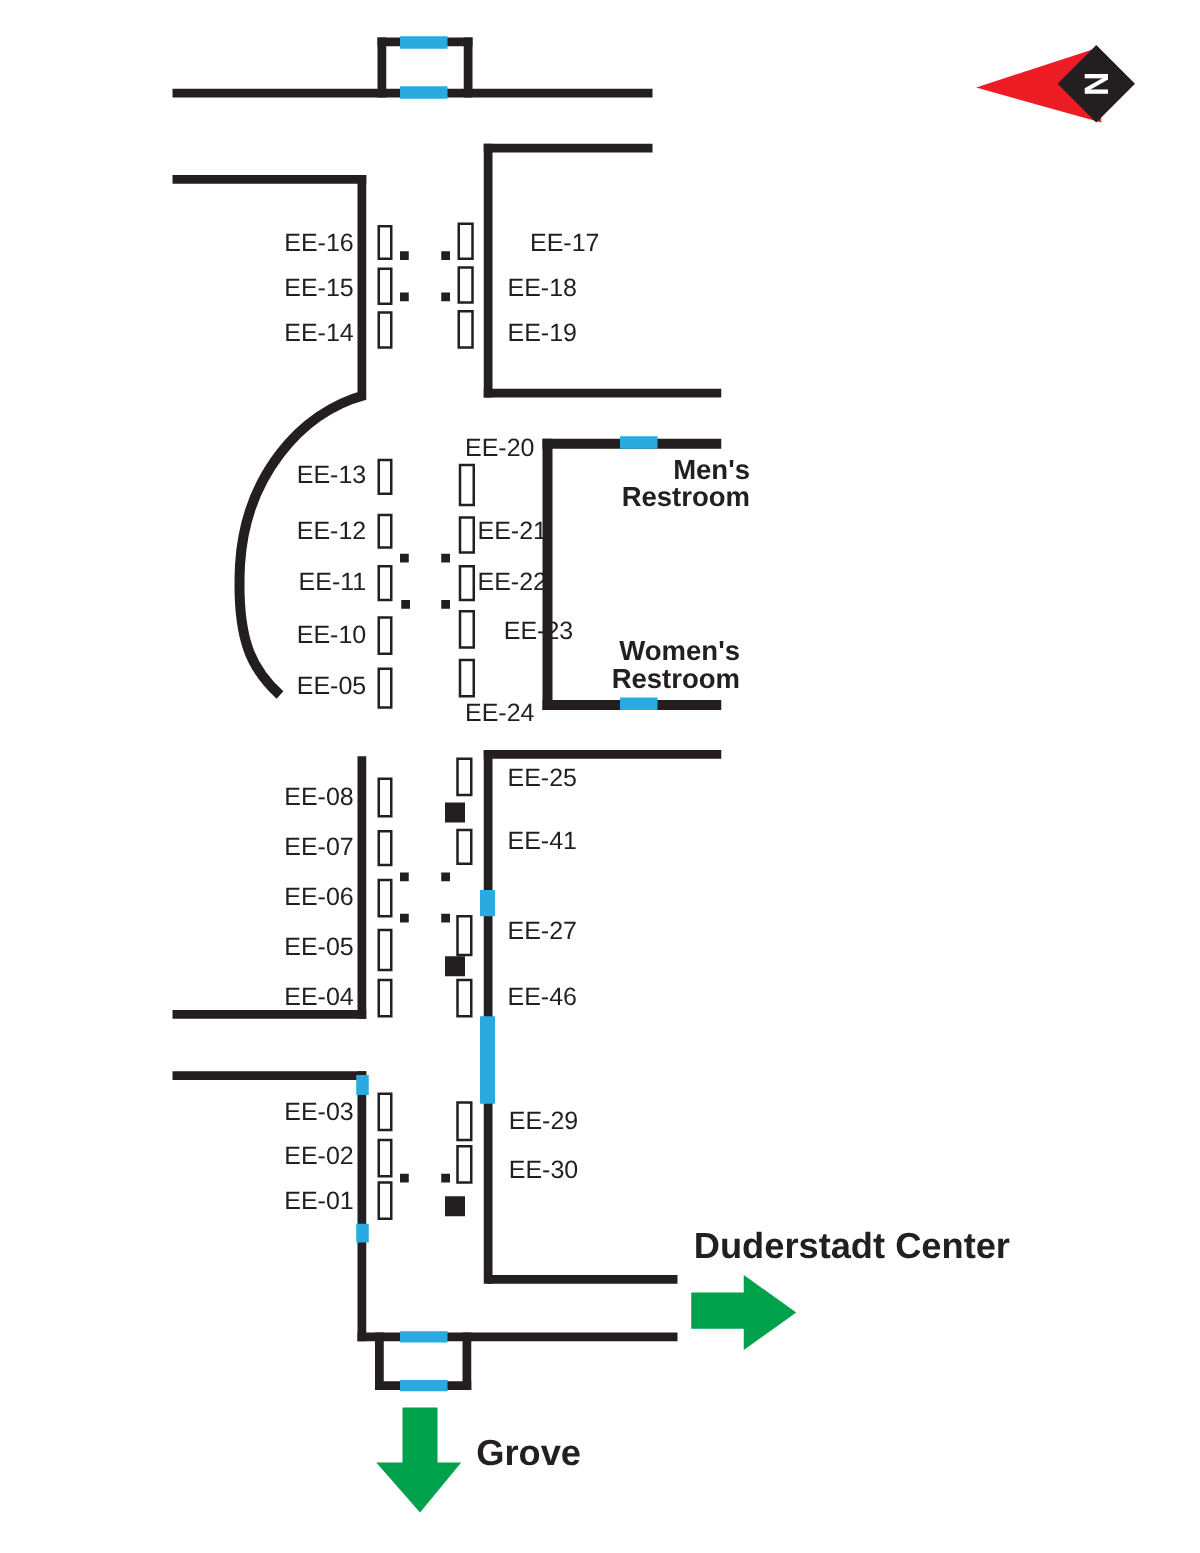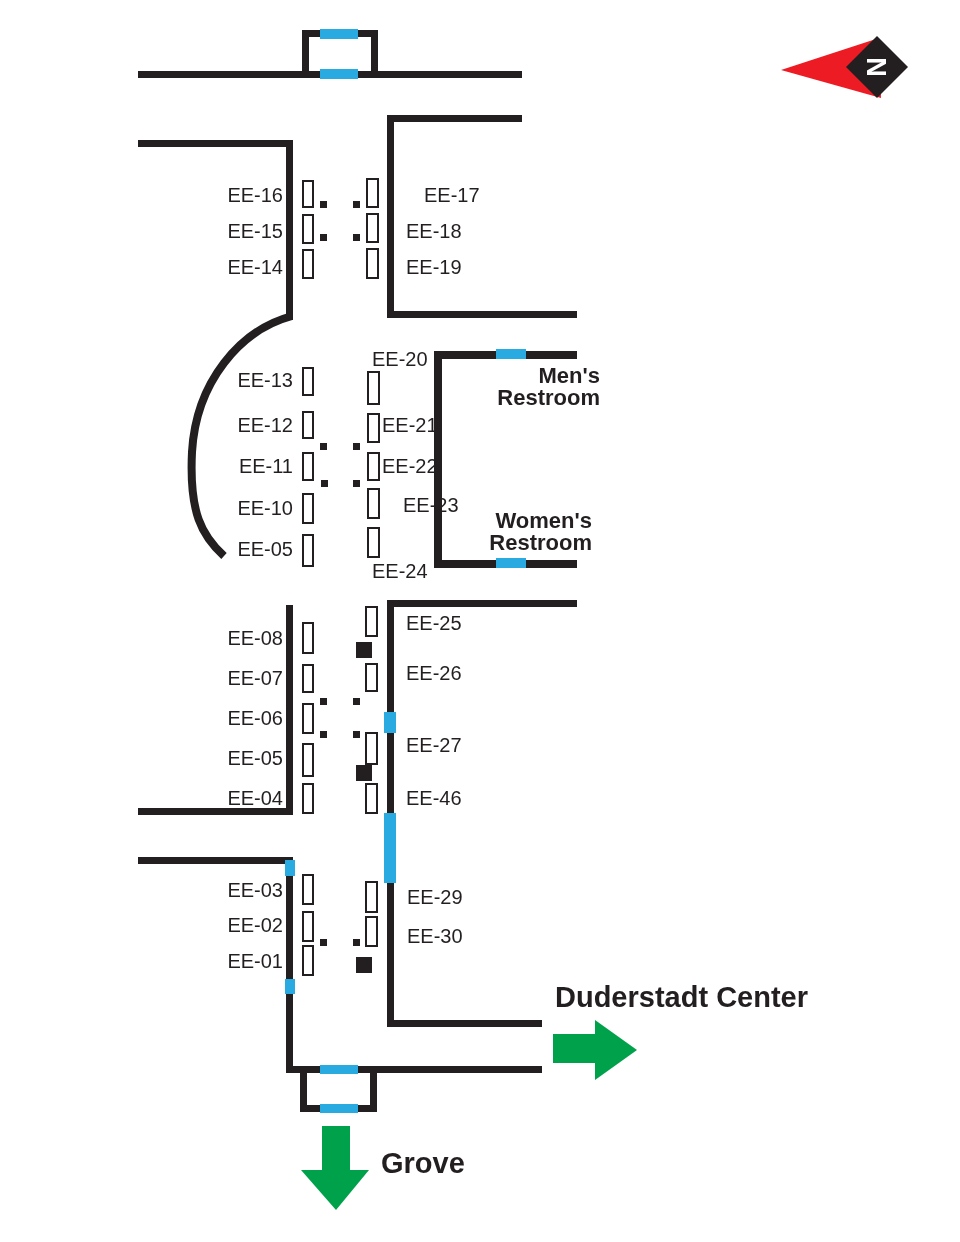--- a/index.html
+++ b/index.html
@@ -133,21 +133,21 @@
     <div class="ee-label ee-left" style="top: 678px; right: 677px;">EE-07</div>
     <div class="board" style="left: 302px; top: 703px; width: 12px; height: 31px;"></div>
     <div class="ee-label ee-left" style="top: 718px; right: 677px;">EE-06</div>
     <div class="board" style="left: 302px; top: 743px; width: 12px; height: 34px;"></div>
     <div class="ee-label ee-left" style="top: 758px; right: 677px;">EE-05</div>
     <div class="board" style="left: 302px; top: 783px; width: 12px; height: 31px;"></div>
     <div class="ee-label ee-left" style="top: 798px; right: 677px;">EE-04</div>
     <div class="board" style="left: 365px; top: 606px; width: 13px; height: 31px;"></div>
     <div class="ee-label" style="top: 623px; left: 406px;">EE-25</div>
     <div class="board" style="left: 365px; top: 663px; width: 13px; height: 29px;"></div>
-    <div class="ee-label" style="top: 673px; left: 406px;">EE-26</div>
+    <div class="ee-label" style="top: 673px; left: 406px;">EE-41</div>
     <div class="board" style="left: 365px; top: 732px; width: 13px; height: 33px;"></div>
     <div class="ee-label" style="top: 745px; left: 406px;">EE-27</div>
     <div class="board" style="left: 365px; top: 783px; width: 13px; height: 31px;"></div>
     <div class="ee-label" style="top: 798px; left: 406px;">EE-46</div>
     <div class="board" style="left: 302px; top: 874px; width: 12px; height: 31px;"></div>
     <div class="ee-label ee-left" style="top: 890px; right: 677px;">EE-03</div>
     <div class="board" style="left: 302px; top: 911px; width: 12px; height: 31px;"></div>
     <div class="ee-label ee-left" style="top: 925px; right: 677px;">EE-02</div>
     <div class="board" style="left: 302px; top: 945px; width: 12px; height: 31px;"></div>
     <div class="ee-label ee-left" style="top: 961px; right: 677px;">EE-01</div>

